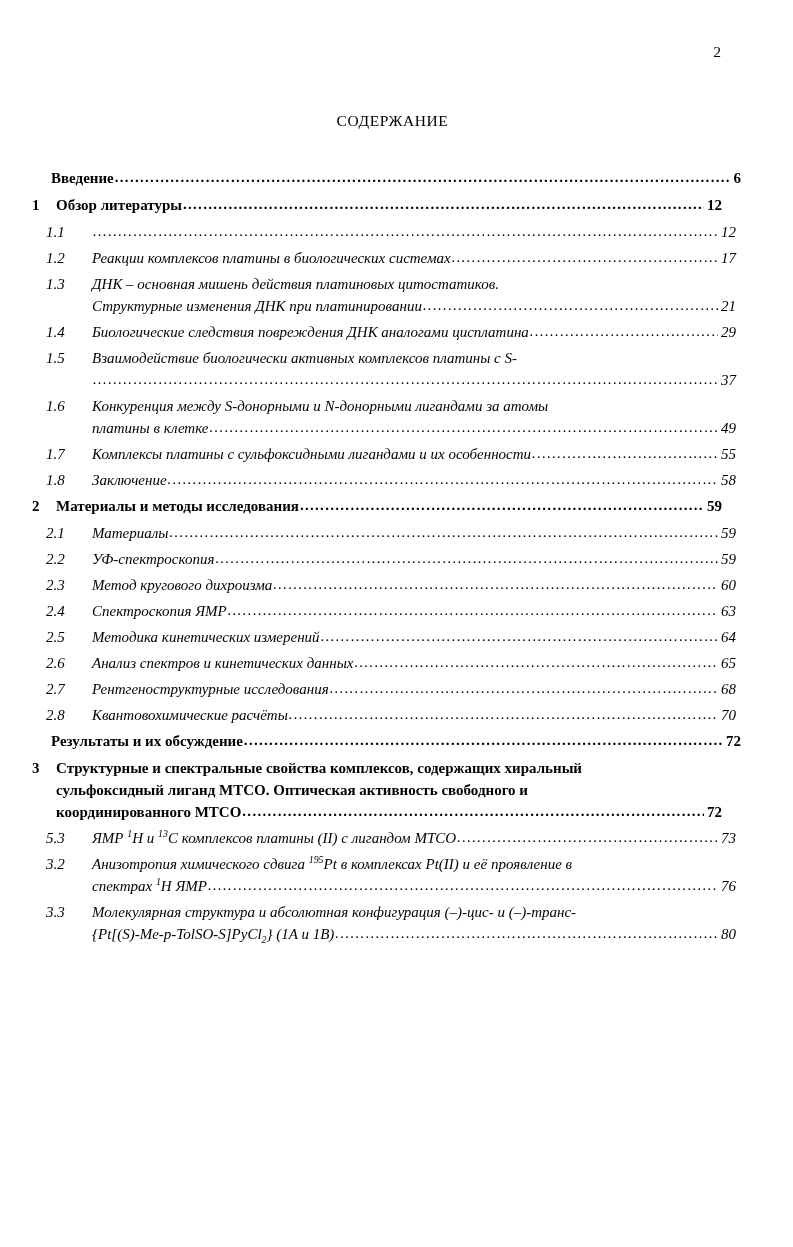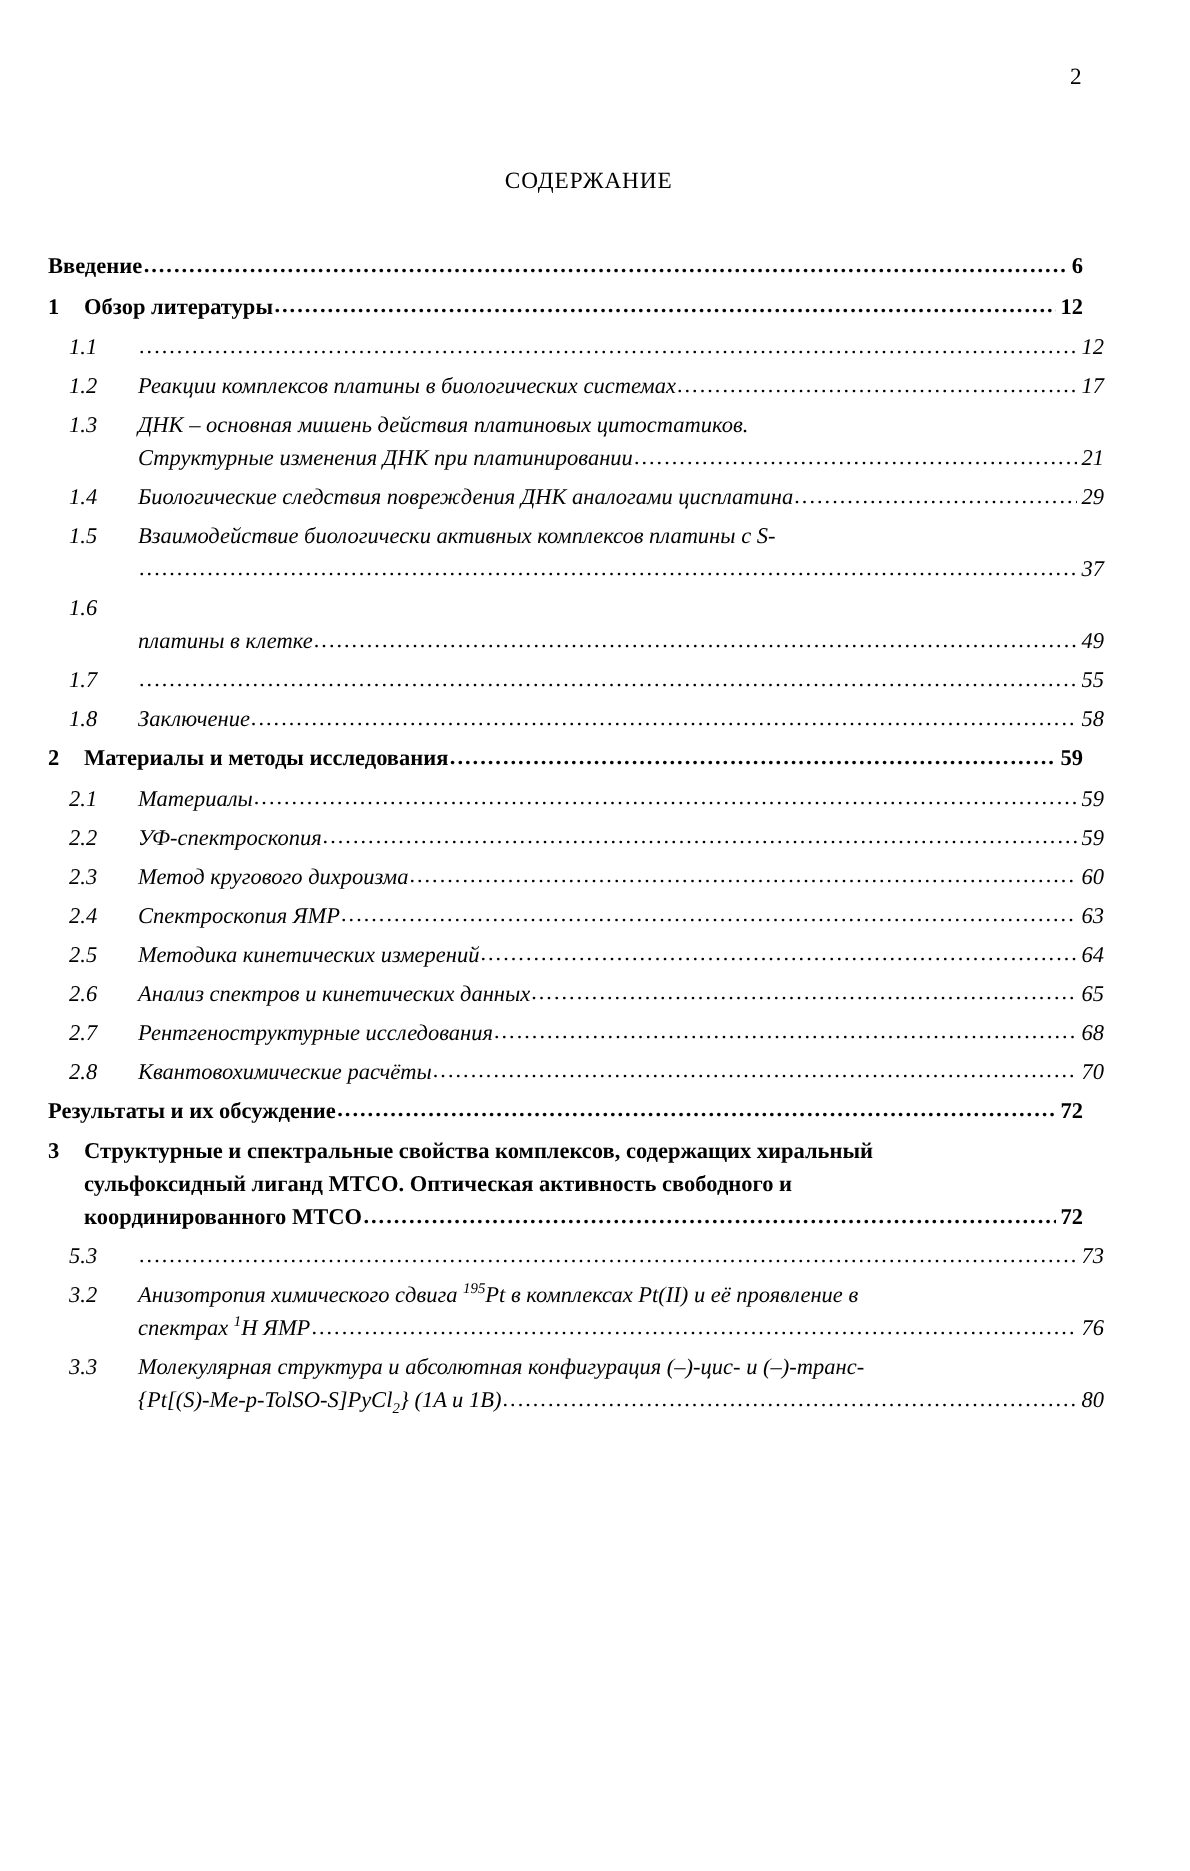--- a/index.html
+++ b/index.html
@@ -76,20 +76,21 @@
     text-align: right;
     white-space: nowrap;
     padding-left: 2px;
   }
 
   
   .lvl-front {
     font-weight: bold;
     font-style: normal;
     margin-bottom: 10px;
+    margin-left: 19px;
   }
   .lvl-front .num { width: 0; }
 
   
   .lvl1 {
     font-weight: bold;
     font-style: normal;
     margin-bottom: 10px;
   }
   .lvl1 .num {
@@ -218,31 +219,33 @@
         <span class="leader">................................................................................................................................................................................................................................................</span>
         <span class="pageno"></span>
       </div>
       <div class="cont lvl2-cont">
         <span class="spacer"></span>
         <span class="leader">................................................................................................................................................................................................................................................</span>
         <span class="pageno">37</span>
       </div>
       <div class="entry lvl2 noleader tight">
         <span class="num">1.6</span>
+        <span class="title">Конкуренция между S-донорными и N-донорными лигандами за атомы</span>
         <span class="leader">................................................................................................................................................................................................................................................</span>
         <span class="pageno"></span>
       </div>
       <div class="cont lvl2-cont">
         <span class="spacer"></span>
         <span class="title">платины в клетке</span>
         <span class="leader">................................................................................................................................................................................................................................................</span>
         <span class="pageno">49</span>
       </div>
       <div class="entry lvl2">
         <span class="num">1.7</span>
+        <span class="title">Комплексы платины с сульфоксидными лигандами и их особенности</span>
         <span class="leader">................................................................................................................................................................................................................................................</span>
         <span class="pageno">55</span>
       </div>
       <div class="entry lvl2">
         <span class="num">1.8</span>
         <span class="title">Заключение</span>
         <span class="leader">................................................................................................................................................................................................................................................</span>
         <span class="pageno">58</span>
       </div>
       <div class="entry lvl1">
@@ -318,20 +321,21 @@
         <span class="pageno"></span>
       </div>
       <div class="cont lvl1-cont">
         <span class="spacer"></span>
         <span class="title">координированного МТСО</span>
         <span class="leader">................................................................................................................................................................................................................................................</span>
         <span class="pageno">72</span>
       </div>
       <div class="entry lvl2">
         <span class="num">5.3</span>
+        <span class="title">ЯМР <sup>1</sup>Н и <sup>13</sup>С комплексов платины (II) с лигандом МТСО</span>
         <span class="leader">................................................................................................................................................................................................................................................</span>
         <span class="pageno">73</span>
       </div>
       <div class="entry lvl2 noleader tight">
         <span class="num">3.2</span>
         <span class="title">Анизотропия химического сдвига <sup>195</sup>Pt в  комплексах Pt(II) и её проявление в</span>
         <span class="leader">................................................................................................................................................................................................................................................</span>
         <span class="pageno"></span>
       </div>
       <div class="cont lvl2-cont">

